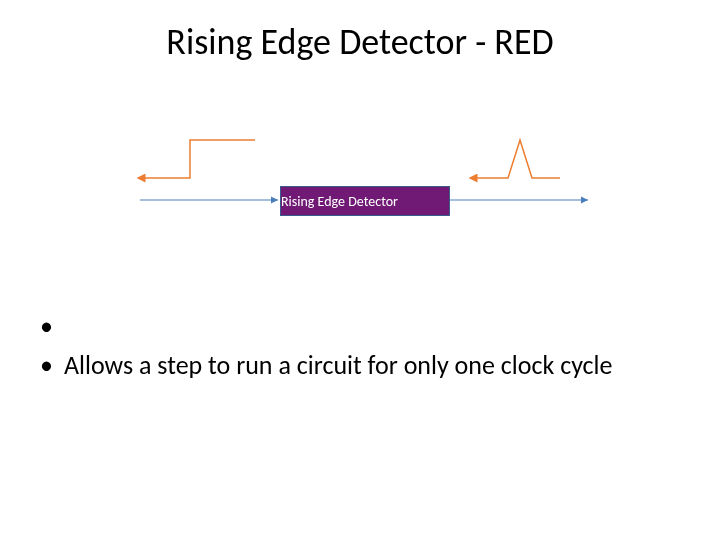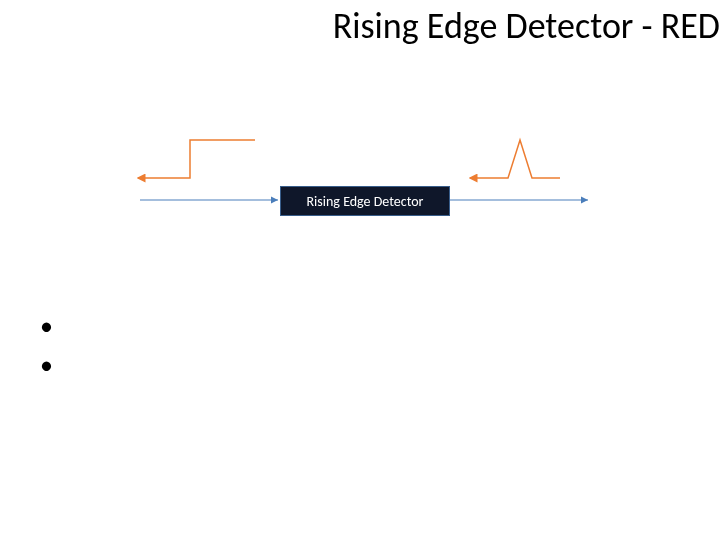--- a/index.html
+++ b/index.html
@@ -8,47 +8,47 @@
     width: 720px;
     height: 540px;
     background: #fff;
     font-family: Calibri, "Segoe UI", Arial, sans-serif;
     color: #000;
     position: relative;
     overflow: hidden;
   }
   .title {
     position: absolute;
-    top: 4px;
+    top: 20px;
     left: 0;
     width: 720px;
-    text-align: right;
+    text-align: center;
     font-size: 36px;
     font-weight: 400;
   }
   .diagram {
     position: absolute;
     top: 120px;
     left: 120px;
     width: 480px;
     height: 120px;
   }
   .block {
     position: absolute;
     left: 160px;
     top: 66px;
     width: 168px;
     height: 28px;
-    background: #0f172a;
+    background: #701a75;
     border: 1px solid #385d8a;
     color: #fff;
     font-size: 14px;
     display: flex;
     align-items: center;
-    justify-content: center;
+    justify-content: flex-start;
   }
   .bullets {
     position: absolute;
     top: 310px;
     left: 40px;
     width: 640px;
     font-size: 26px;
     line-height: 1.25;
   }
   .bullet {
@@ -97,14 +97,15 @@
     <span>Rising Edge Detector</span>
   </div>
 </div>
 
 <div class="bullets">
   <div class="bullet">
     <span class="dot">•</span>
   </div>
   <div class="bullet">
     <span class="dot">•</span>
+    <span>Allows a step to run a circuit for only one clock cycle</span>
   </div>
 </div>
 
 </body></html>

